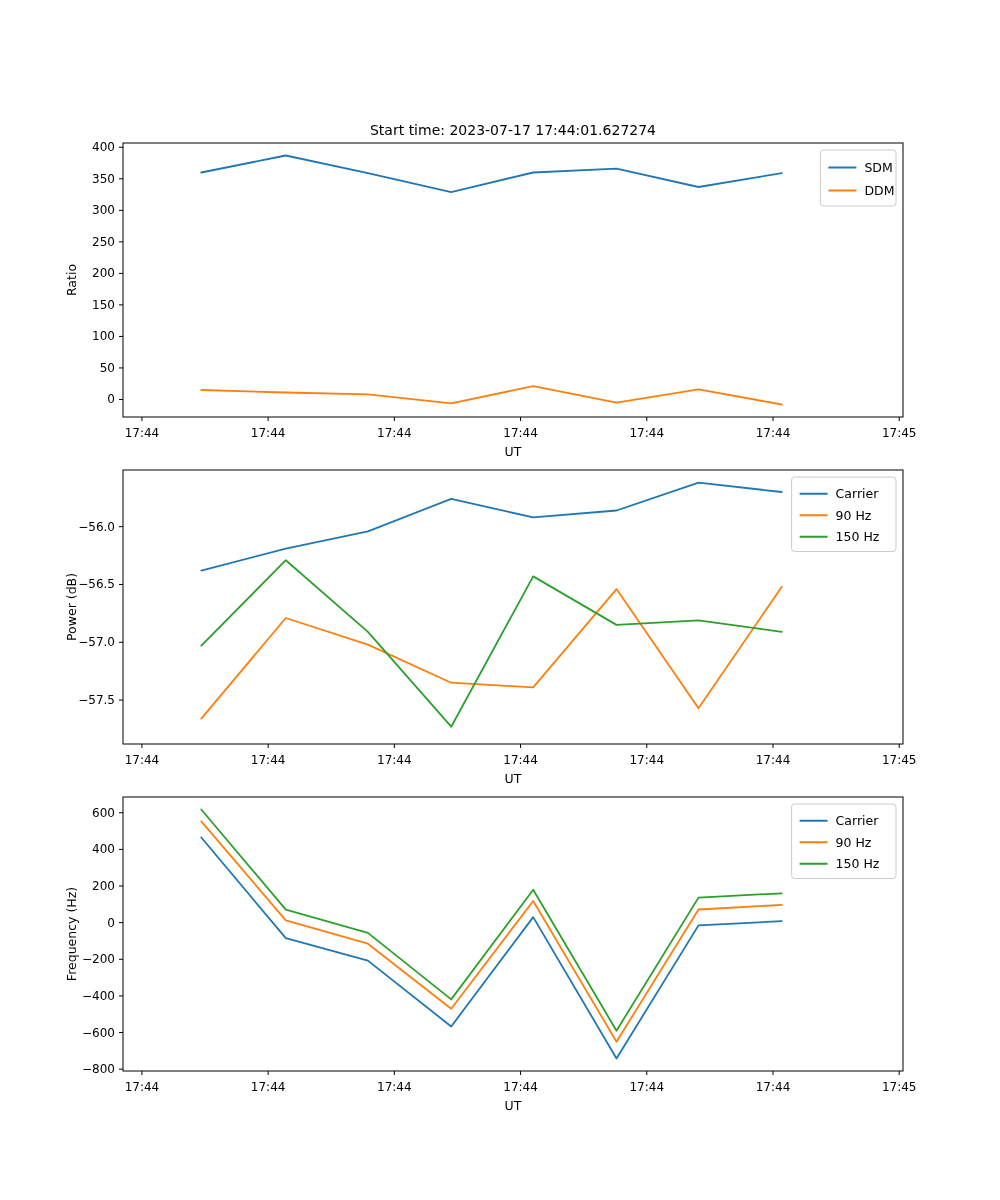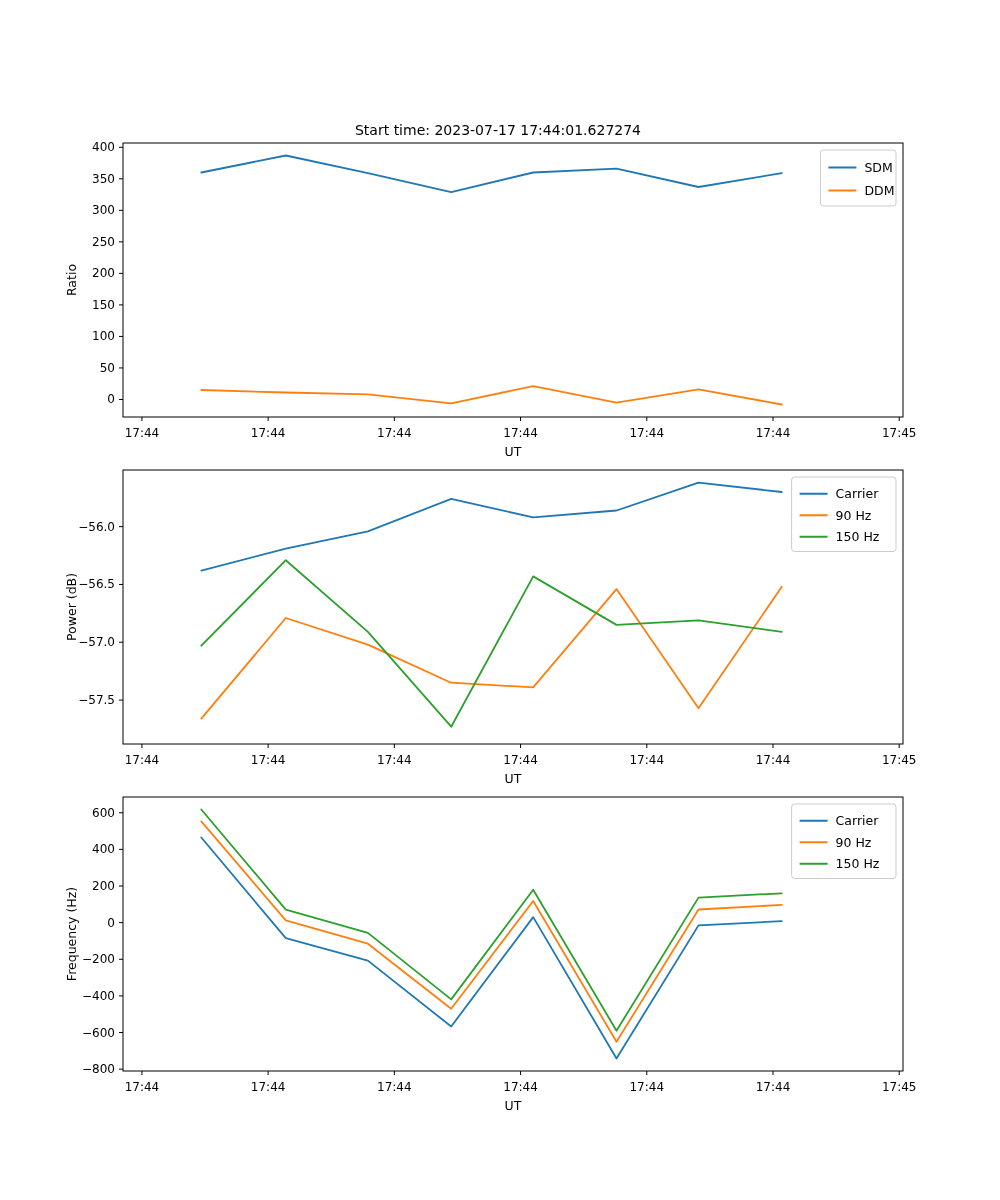--- a/index.html
+++ b/index.html
@@ -6,21 +6,21 @@
   .figure {
     position: relative;
     width: 1000px;
     height: 1200px;
     background: #ffffff;
     font-family: "DejaVu Sans", sans-serif;
     overflow: hidden;
   }
   .fig-title {
     position: absolute;
-    left: 108px;
+    left: 123px;
     width: 780px;
     top: 122px;
     text-align: center;
     font-size: 14px;
     color: #000000;
     white-space: nowrap;
   }
   svg text {
     font-family: "DejaVu Sans", sans-serif;
     fill: #000000;

